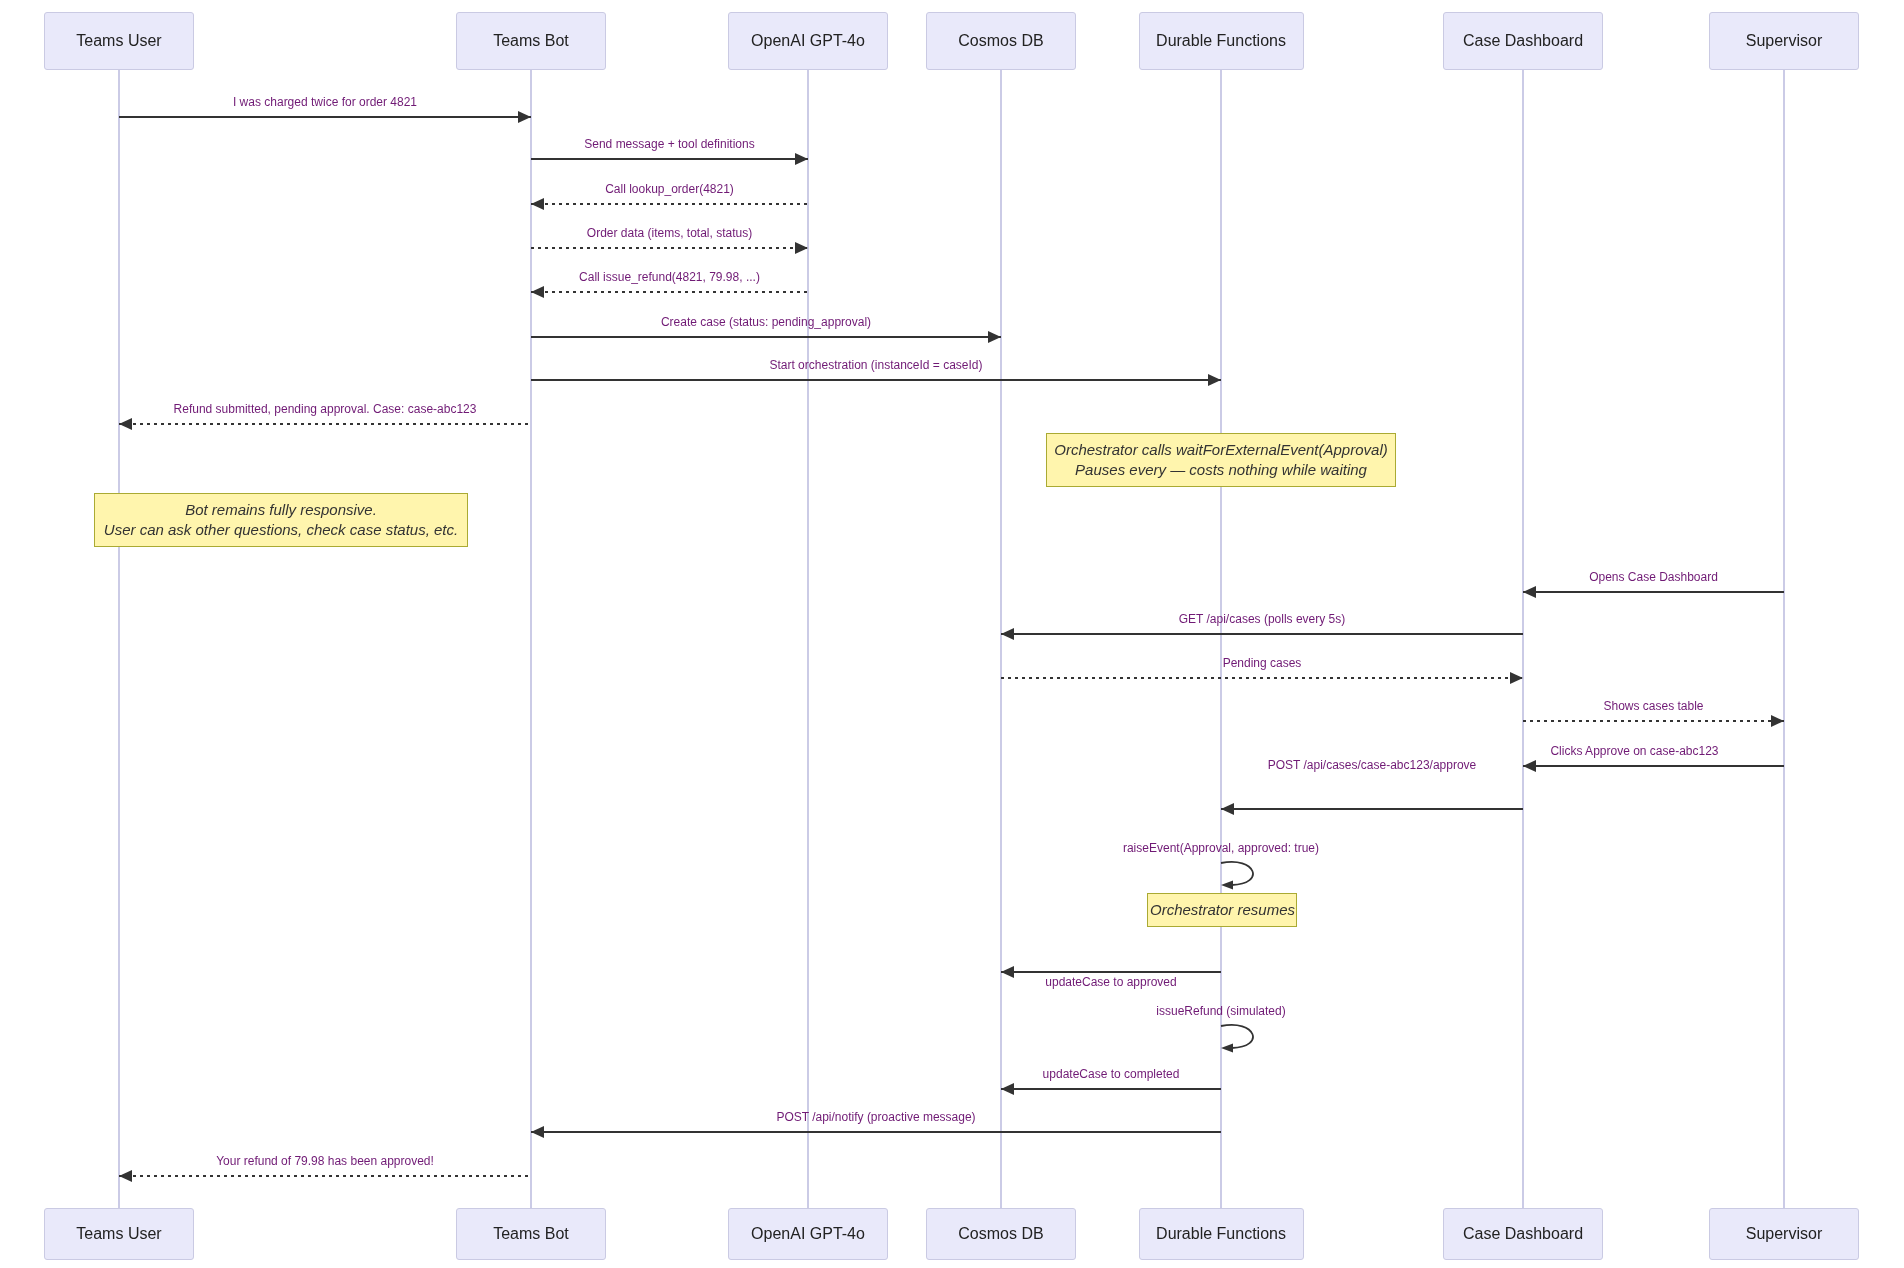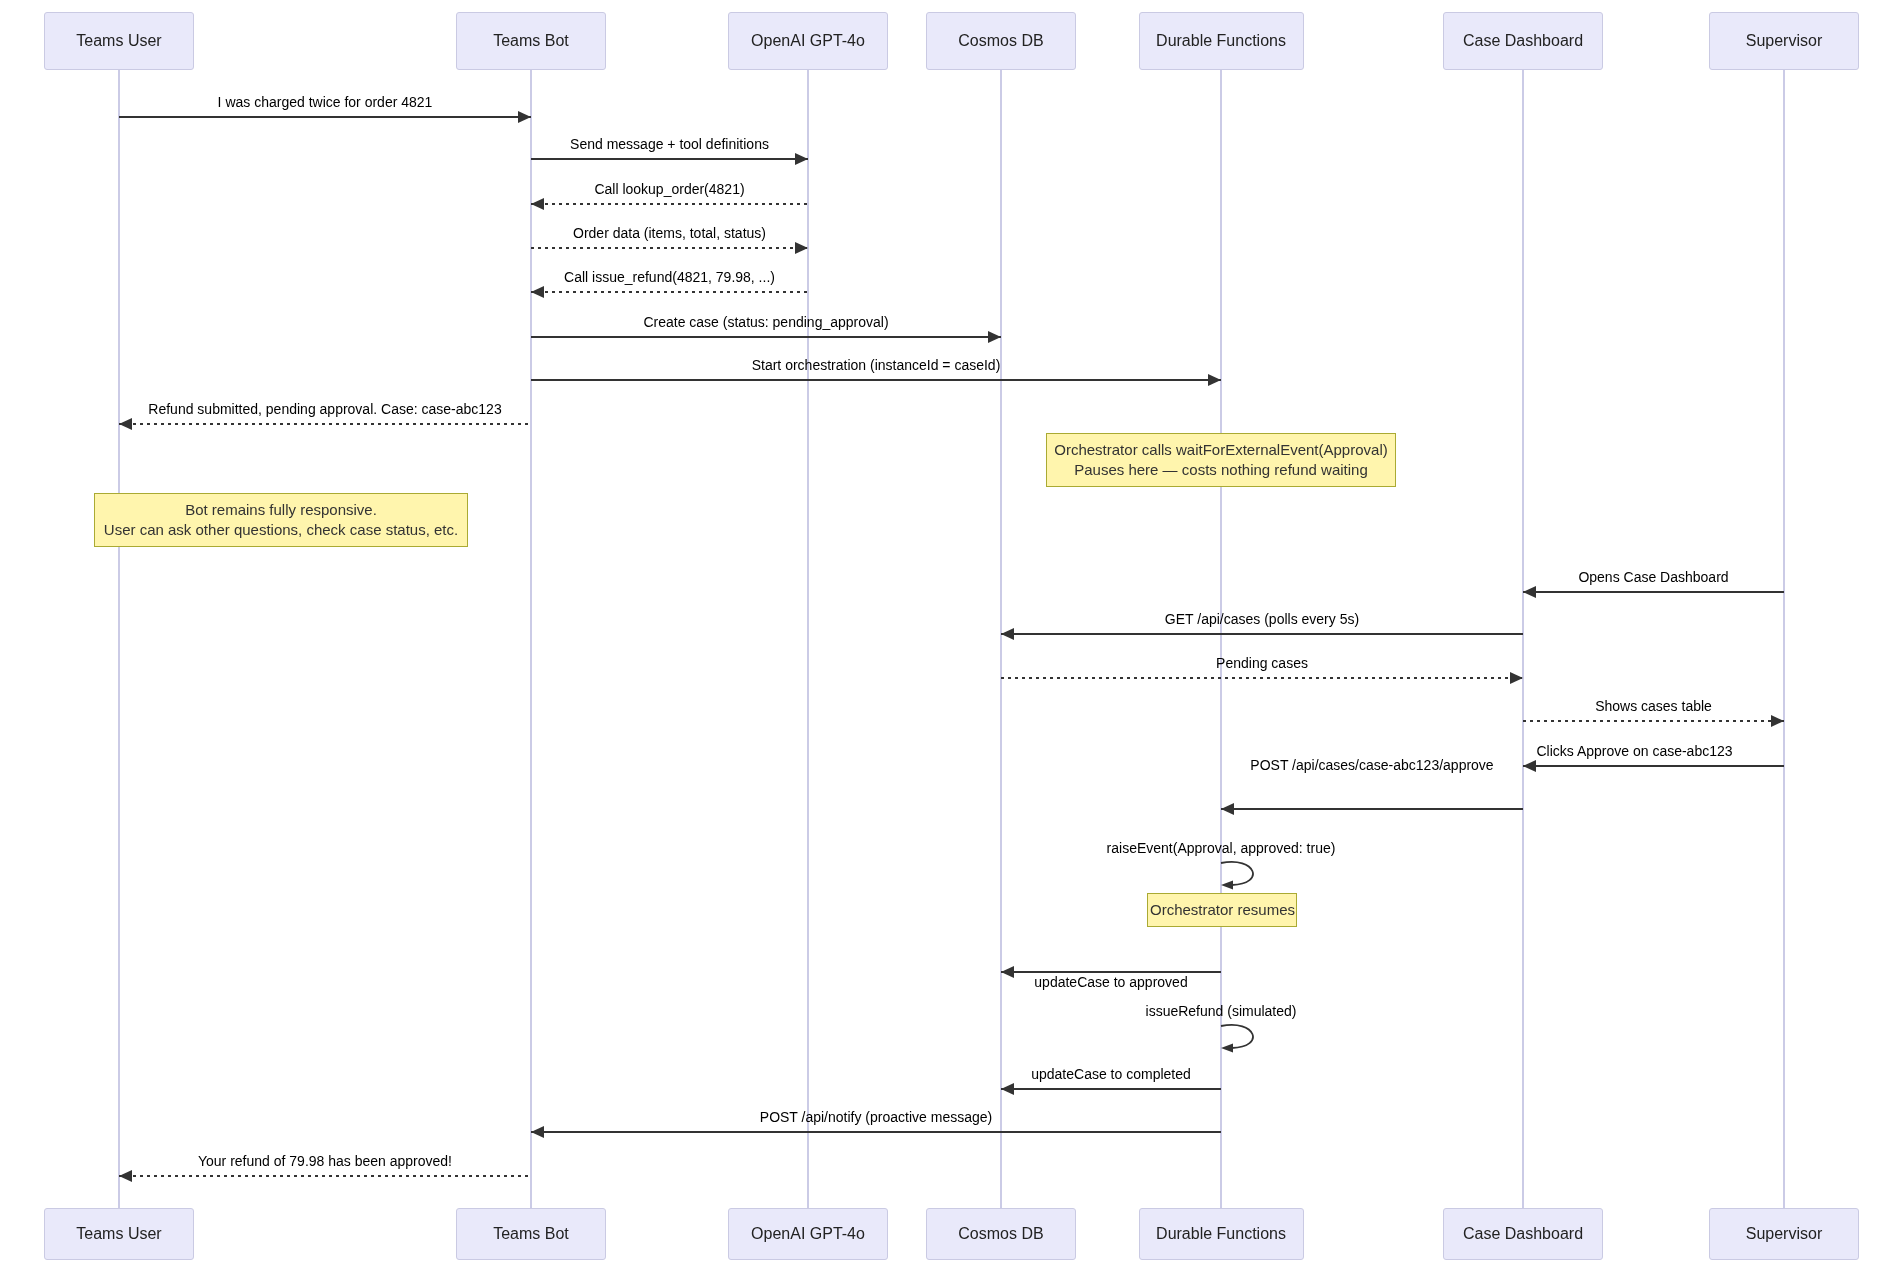--- a/index.html
+++ b/index.html
@@ -7,21 +7,21 @@
     position:relative;width:1904px;height:1268px;background:#ffffff;
     font-family:"Liberation Sans","DejaVu Sans",sans-serif;overflow:hidden;padding-left:28px;
   }
   .lifeline{position:absolute;width:2px;background:#cbcbe6;}
   .actor-box{
     position:absolute;background:#e9e9fa;border:1px solid #cacae3;border-radius:3px;
     text-align:center;font-size:16px;color:#222222;box-sizing:border-box;
     white-space:nowrap;overflow:hidden;
   }
   .msg-label{
-    position:absolute;text-align:center;font-size:14px;color:#000000;
+    position:absolute;text-align:center;font-size:12px;color:#701a75;
     height:22px;line-height:22px;white-space:nowrap;
   }
   .msg-line{position:absolute;height:2px;}
   .msg-line.solid{background:#333333;}
   .msg-line.dashed{
     background:repeating-linear-gradient(90deg,#333333 0,#333333 3px,transparent 3px,transparent 7px);
   }
   .arr-right{
     position:absolute;width:0;height:0;
     border-top:6px solid transparent;border-bottom:6px solid transparent;
@@ -31,21 +31,21 @@
     position:absolute;width:0;height:0;
     border-top:6px solid transparent;border-bottom:6px solid transparent;
     border-right:13px solid #333333;
   }
   .self-loop{position:absolute;width:46px;height:30px;}
   .note{
     position:absolute;background:#fff5ad;border:1px solid #aaaa33;
     text-align:center;font-size:15px;color:#333333;box-sizing:border-box;
     padding:6px 2px;line-height:20px;
   }
-  .note div{white-space:nowrap;}
+  .note div{white-space:nowrap;font-style:italic;}
 </style>
 </head>
 <body>
 
 <div id="stage">
     <div class="lifeline" style="left: 118px; top: 70px; height: 1138px;"></div>
     <div class="actor-box" style="left: 44px; top: 12px; width: 150px; height: 58px; line-height: 56px;">Teams User</div>
     <div class="actor-box" style="left: 44px; top: 1208px; width: 150px; height: 52px; line-height: 50px;">Teams User</div>
     <div class="lifeline" style="left: 530px; top: 70px; height: 1138px;"></div>
     <div class="actor-box" style="left: 456px; top: 12px; width: 150px; height: 58px; line-height: 56px;">Teams Bot</div>
@@ -124,21 +124,21 @@
     <div class="msg-line solid" style="left: 1001px; width: 220px; top: 1088px;"></div>
     <div class="arr-left" style="left: 1001px; top: 1083px;"></div>
     <div class="msg-label" style="left: 531px; width: 690px; top: 1106px;">POST /api/notify (proactive message)</div>
     <div class="msg-line solid" style="left: 531px; width: 690px; top: 1131px;"></div>
     <div class="arr-left" style="left: 531px; top: 1126px;"></div>
     <div class="msg-label" style="left: 119px; width: 412px; top: 1150px;">Your refund of 79.98 has been approved!</div>
     <div class="msg-line dashed" style="left: 119px; width: 412px; top: 1175px;"></div>
     <div class="arr-left" style="left: 119px; top: 1170px;"></div>
     <div class="note" style="left: 1046px; top: 433px; width: 350px; height: 54px;">
       <div>Orchestrator calls waitForExternalEvent(Approval)</div>
-      <div>Pauses here — costs nothing refund waiting</div>
+      <div>Pauses every — costs nothing while waiting</div>
     </div>
     <div class="note" style="left: 94px; top: 493px; width: 374px; height: 54px;">
       <div>Bot remains fully responsive.</div>
       <div>User can ask other questions, check case status, etc.</div>
     </div>
     <div class="note" style="left: 1147px; top: 893px; width: 150px; height: 34px;">
       <div>Orchestrator resumes</div>
     </div>
   </div>
 

